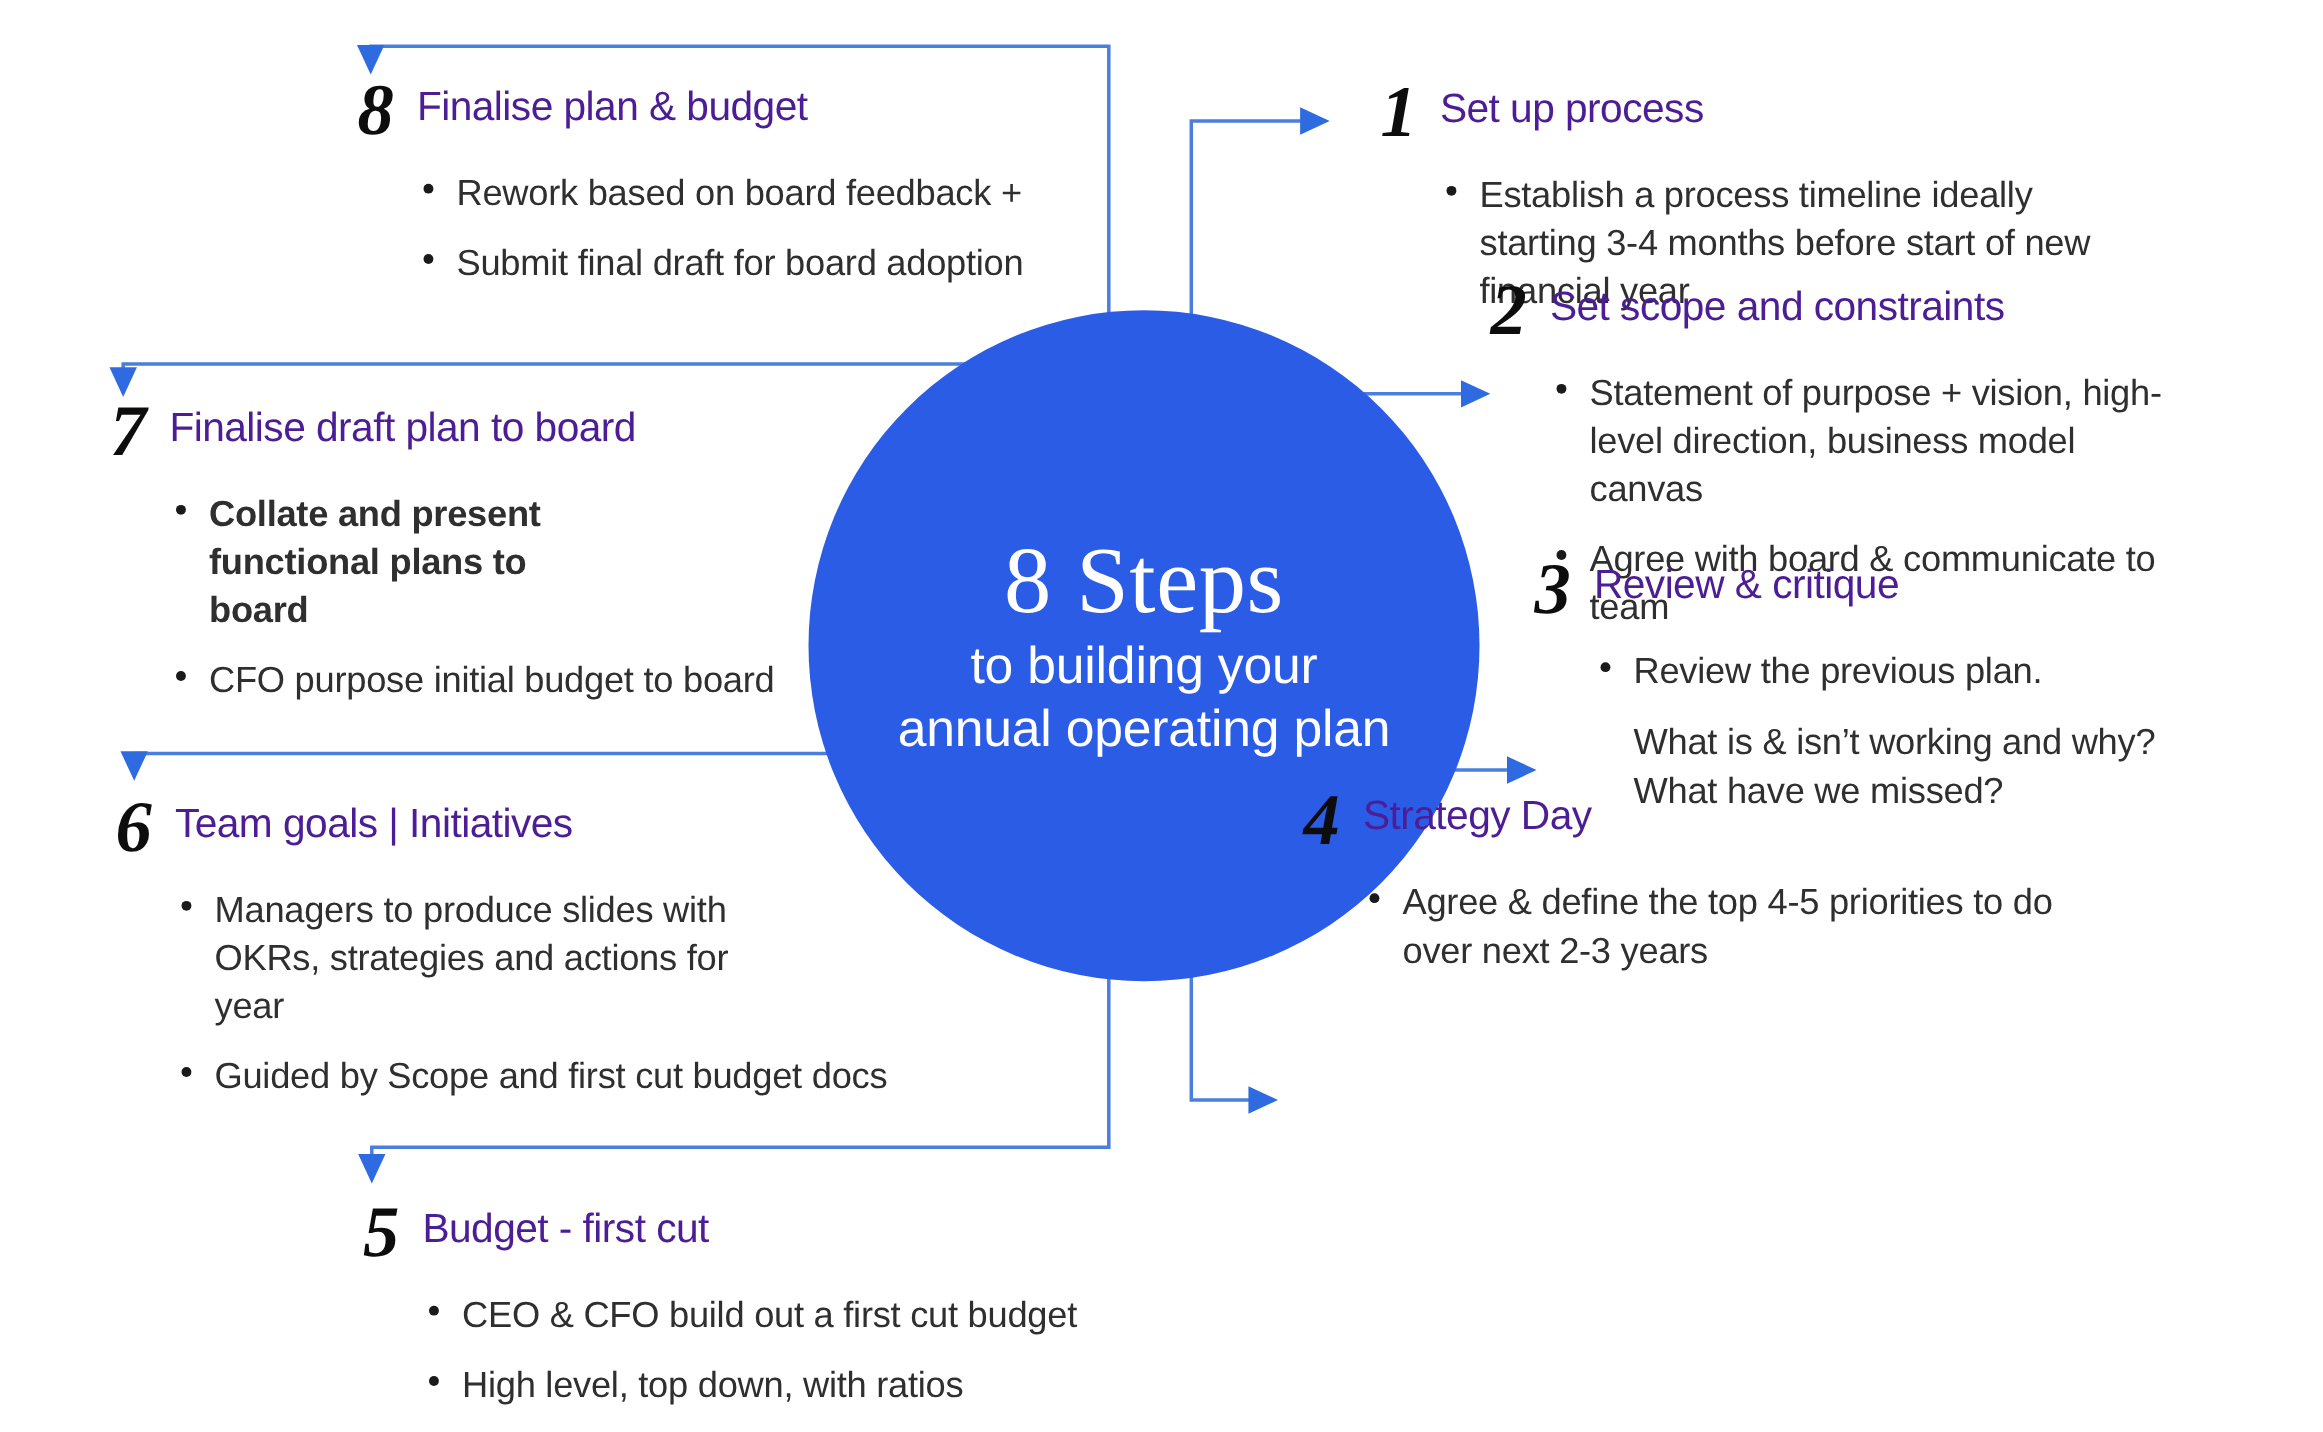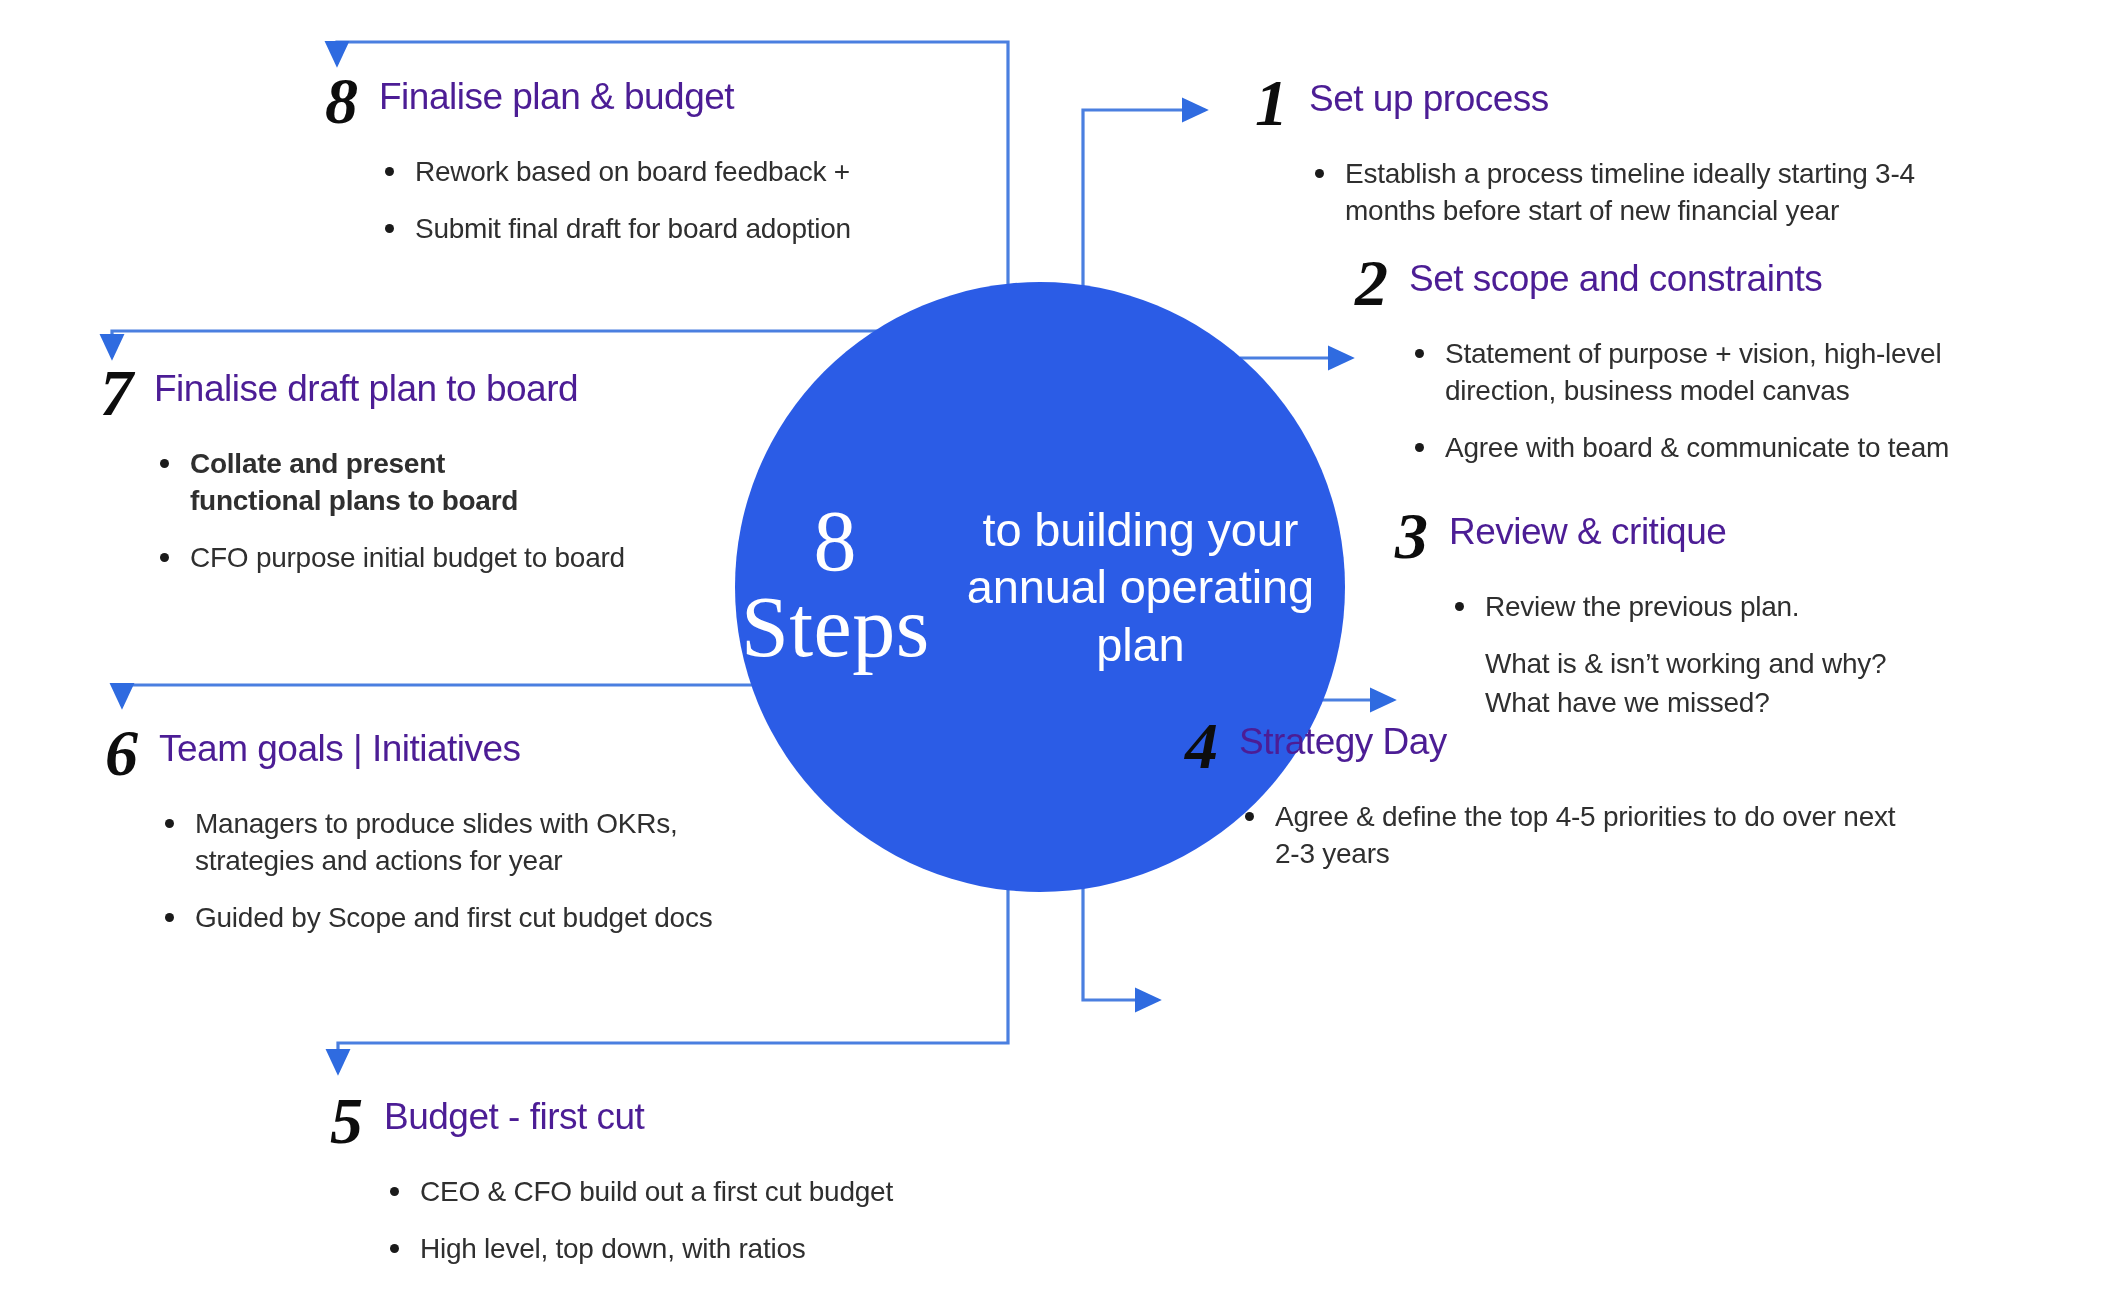--- a/index.html
+++ b/index.html
@@ -17,21 +17,21 @@
 
   
   .center-circle{
     position:absolute;
     left:735px;top:282px;
     width:610px;height:610px;
     border-radius:50%;
     background:#2b5ce6;
     z-index:3;
     display:flex;
-    flex-direction:row;
+    flex-direction:column;
     align-items:center;
     justify-content:center;
     text-align:center;
     color:#ffffff;
   }
   .circle-title{
     font-family:"Liberation Serif", serif;
     font-size:86px;
     line-height:1.0;
     letter-spacing:0.5px;
@@ -69,21 +69,21 @@
     letter-spacing:-0.5px;
     padding-top:8px;
   }
   .bullets{
     list-style:none;
     margin:20px 0 0 0;
     padding:0;
   }
   .bullets li{
     position:relative;
-    font-size:28px;
+    font-size:33px;
     line-height:1.33;
     color:#2f2f2f;
     margin-bottom:20px;
     padding-left:34px;
     letter-spacing:-0.25px;
   }
   .bullets li .dot{
     position:absolute;
     left:4px;top:14px;
     width:9px;height:9px;

